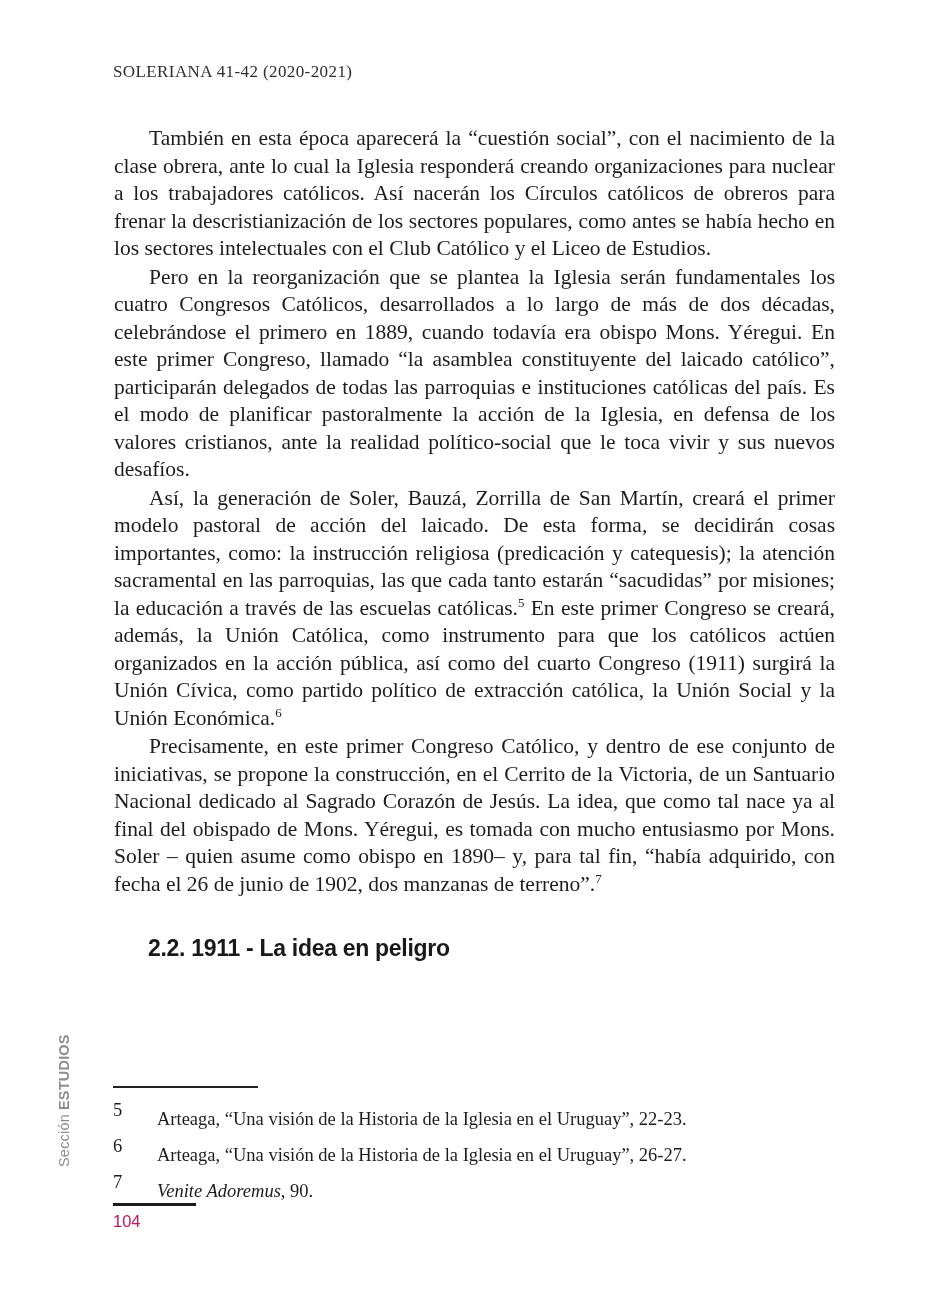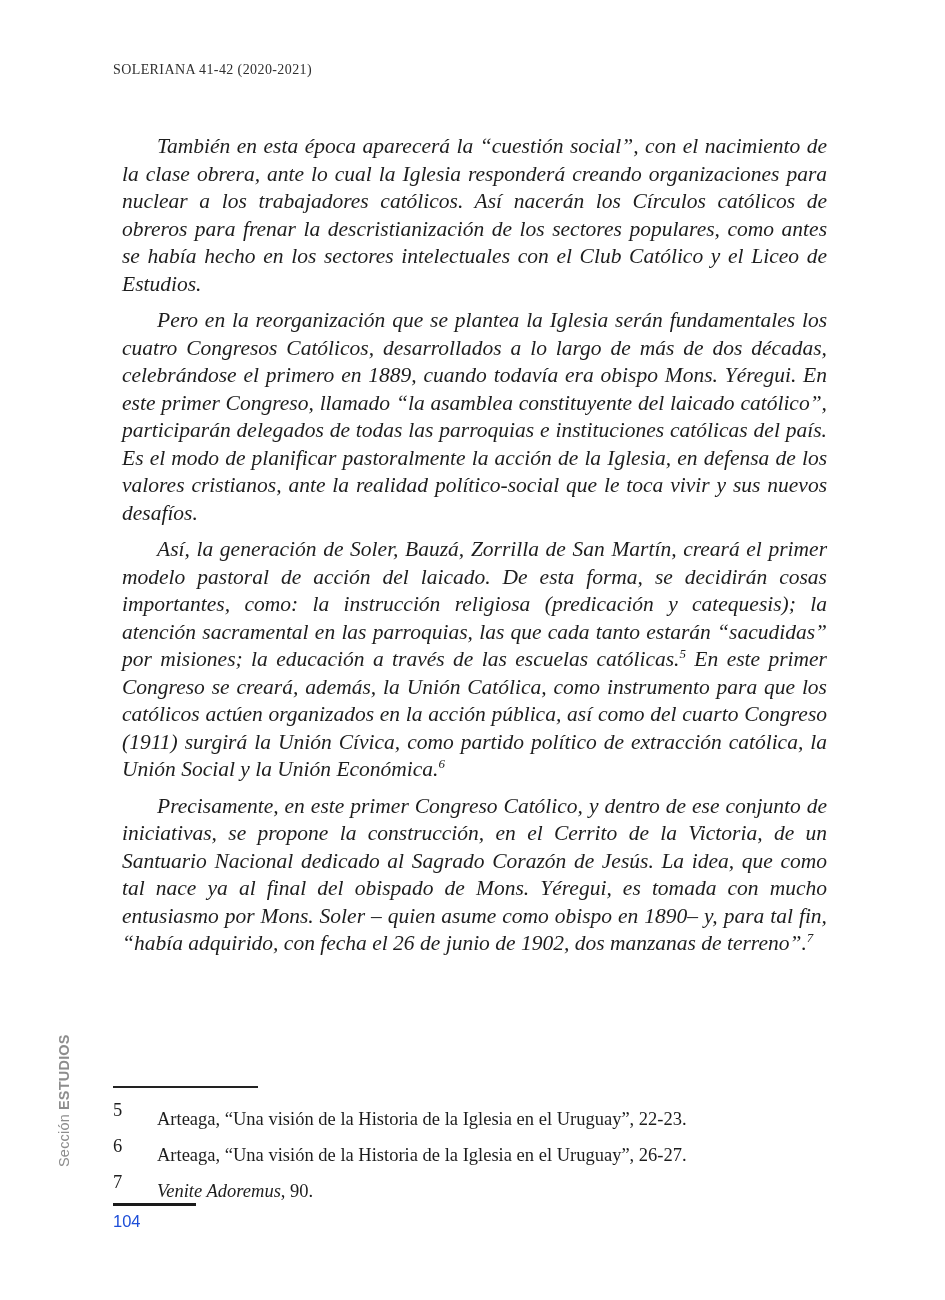--- a/index.html
+++ b/index.html
@@ -14,40 +14,39 @@
     background: #ffffff;
     overflow: hidden;
     font-family: "Liberation Serif", serif;
   }
 
   
   .running-head {
     position: absolute;
     left: 113px;
     top: 62px;
-    font-size: 14px;
+    font-size: 17px;
     letter-spacing: 0.4px;
     color: #2e2e2e;
   }
 
   
   .text-block {
     position: absolute;
     left: 113px;
     top: 124px;
     width: 723px;
     font-size: 21.5px;
     line-height: 27.5px;
     text-align: justify;
     color: #1d1d1d;
   }
   .text-block p {
-    margin: 9px;
+    margin: 1px;
     text-indent: 35px;
-    font-style: italic;
   }
   .text-block sup {
     font-size: 0.6em;
     line-height: 0;
     vertical-align: super;
   }
 
   .section-heading {
     margin-top: 36px;
     margin-bottom: 20px;
@@ -113,36 +112,37 @@
     width: 83px;
     height: 0;
     border-top: 3px solid #1a1a1a;
   }
   .page-number {
     position: absolute;
     left: 113px;
     top: 1212px;
     font-family: "Liberation Sans", sans-serif;
     font-size: 16.5px;
-    color: #1d4ed8;
+    color: #be185d;
   }
 </style>
 </head>
 <body>
 
 <div class="page">
 
   <div class="running-head">SOLERIANA 41-42 (2020-2021)</div>
 
   <div class="text-block">
     <p>También en esta época aparecerá la “cuestión social”, con el nacimiento de la clase obrera, ante lo cual la Iglesia responderá creando organizaciones para nuclear a los trabajadores católicos. Así nacerán los Círculos católicos de obreros para frenar la descristianización de los sectores populares, como antes se había hecho en los sectores intelectuales con el Club Católico y el Liceo de Estudios.</p>
     <p>Pero en la reorganización que se plantea la Iglesia serán fundamentales los cuatro Congresos Católicos, desarrollados a lo largo de más de dos décadas, celebrándose el primero en 1889, cuando todavía era obispo Mons. Yéregui. En este primer Congreso, llamado “la asamblea constituyente del laicado católico”, participarán delegados de todas las parroquias e instituciones católicas del país. Es el modo de planificar pastoralmente la acción de la Iglesia, en defensa de los valores cristianos, ante la realidad político-social que le toca vivir y sus nuevos desafíos.</p>
     <p>Así, la generación de Soler, Bauzá, Zorrilla de San Martín, creará el primer modelo pastoral de acción del laicado. De esta forma, se decidirán cosas importantes, como: la instrucción religiosa (predicación y catequesis); la atención sacramental en las parroquias, las que cada tanto estarán “sacudidas” por misiones; la educación a través de las escuelas católicas.<sup>5</sup> En este primer Congreso se creará, además, la Unión Católica, como instrumento para que los católicos actúen organizados en la acción pública, así como del cuarto Congreso (1911) surgirá la Unión Cívica, como partido político de extracción católica, la Unión Social y la Unión Económica.<sup>6</sup></p>
     <p>Precisamente, en este primer Congreso Católico, y dentro de ese conjunto de iniciativas, se propone la construcción, en el Cerrito de la Victoria, de un Santuario Nacional dedicado al Sagrado Corazón de Jesús. La idea, que como tal nace ya al final del obispado de Mons. Yéregui, es tomada con mucho entusiasmo por Mons. Soler – quien asume como obispo en 1890– y, para tal fin, “había adquirido, con fecha el 26 de junio de 1902, dos manzanas de terreno”.<sup>7</sup></p>
 
+    <h2 class="section-heading">2.2. 1911 - La idea en peligro</h2>
 
   </div>
 
   <div class="footnotes">
     <div class="fn-rule"></div>
 
     <div class="footnote">
       <span class="fn-num">5</span>
       <span class="fn-text">Arteaga, “Una visión de la Historia de la Iglesia en el Uruguay”, 22-23.</span>
     </div>

